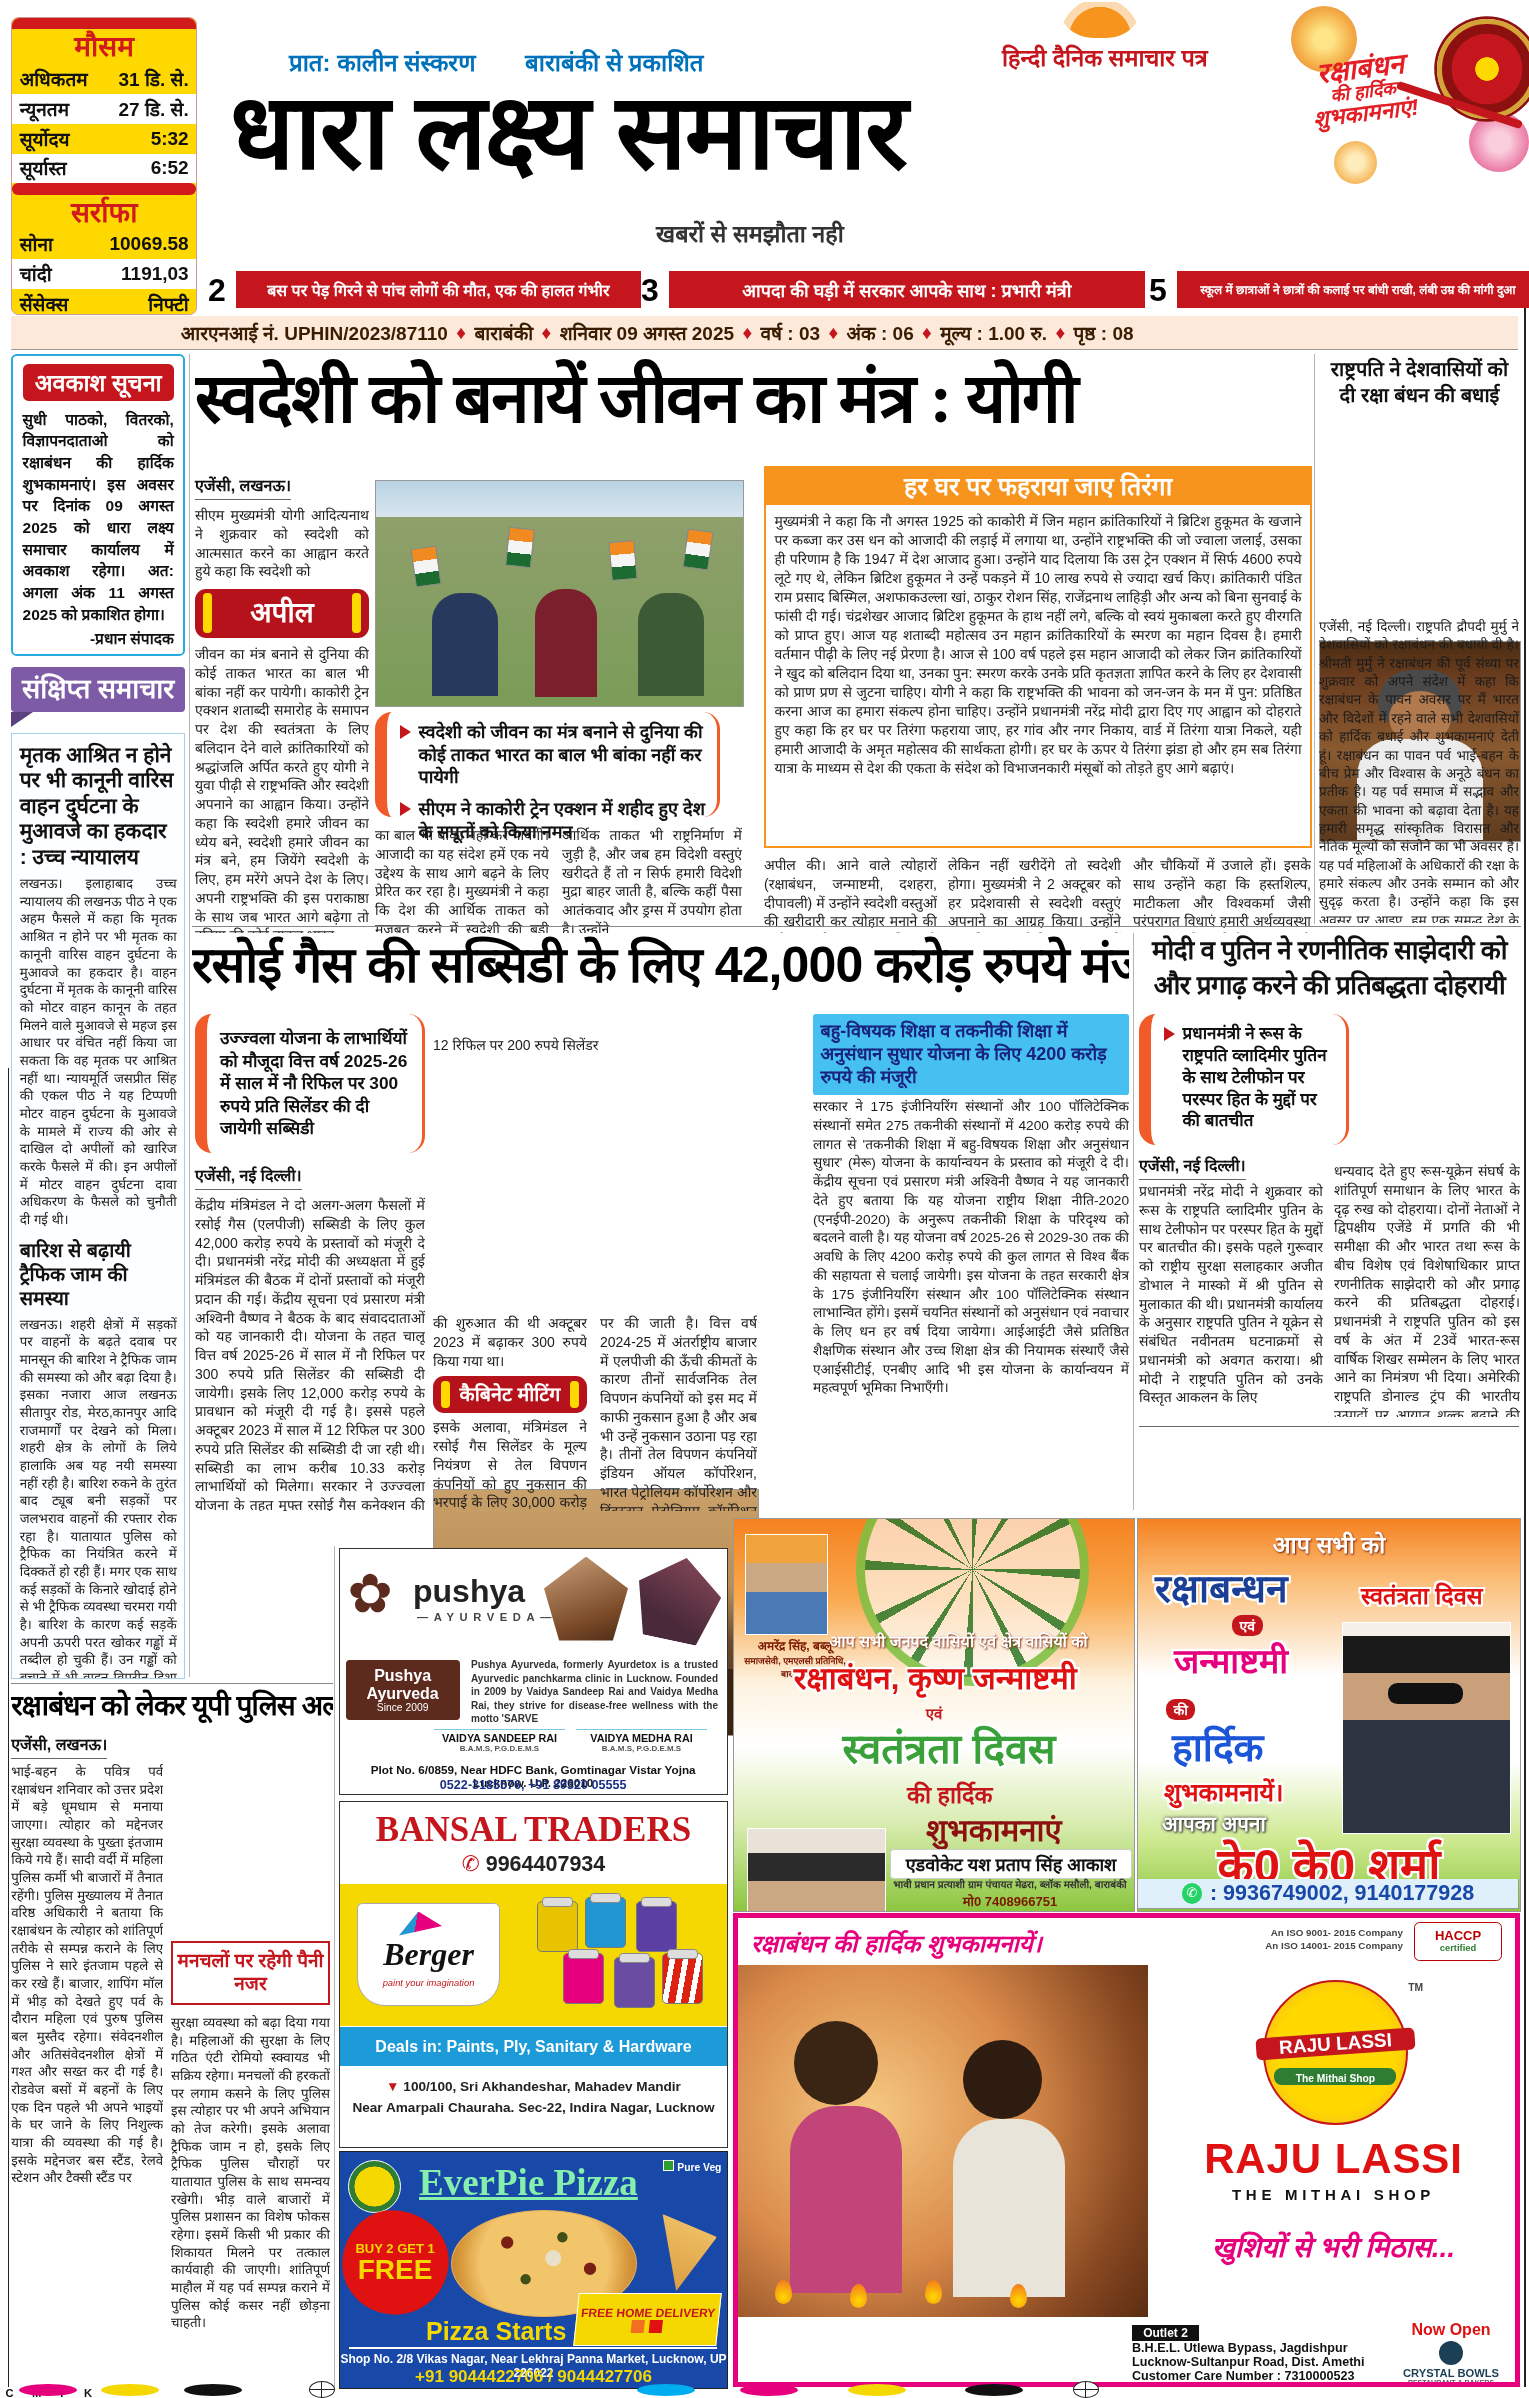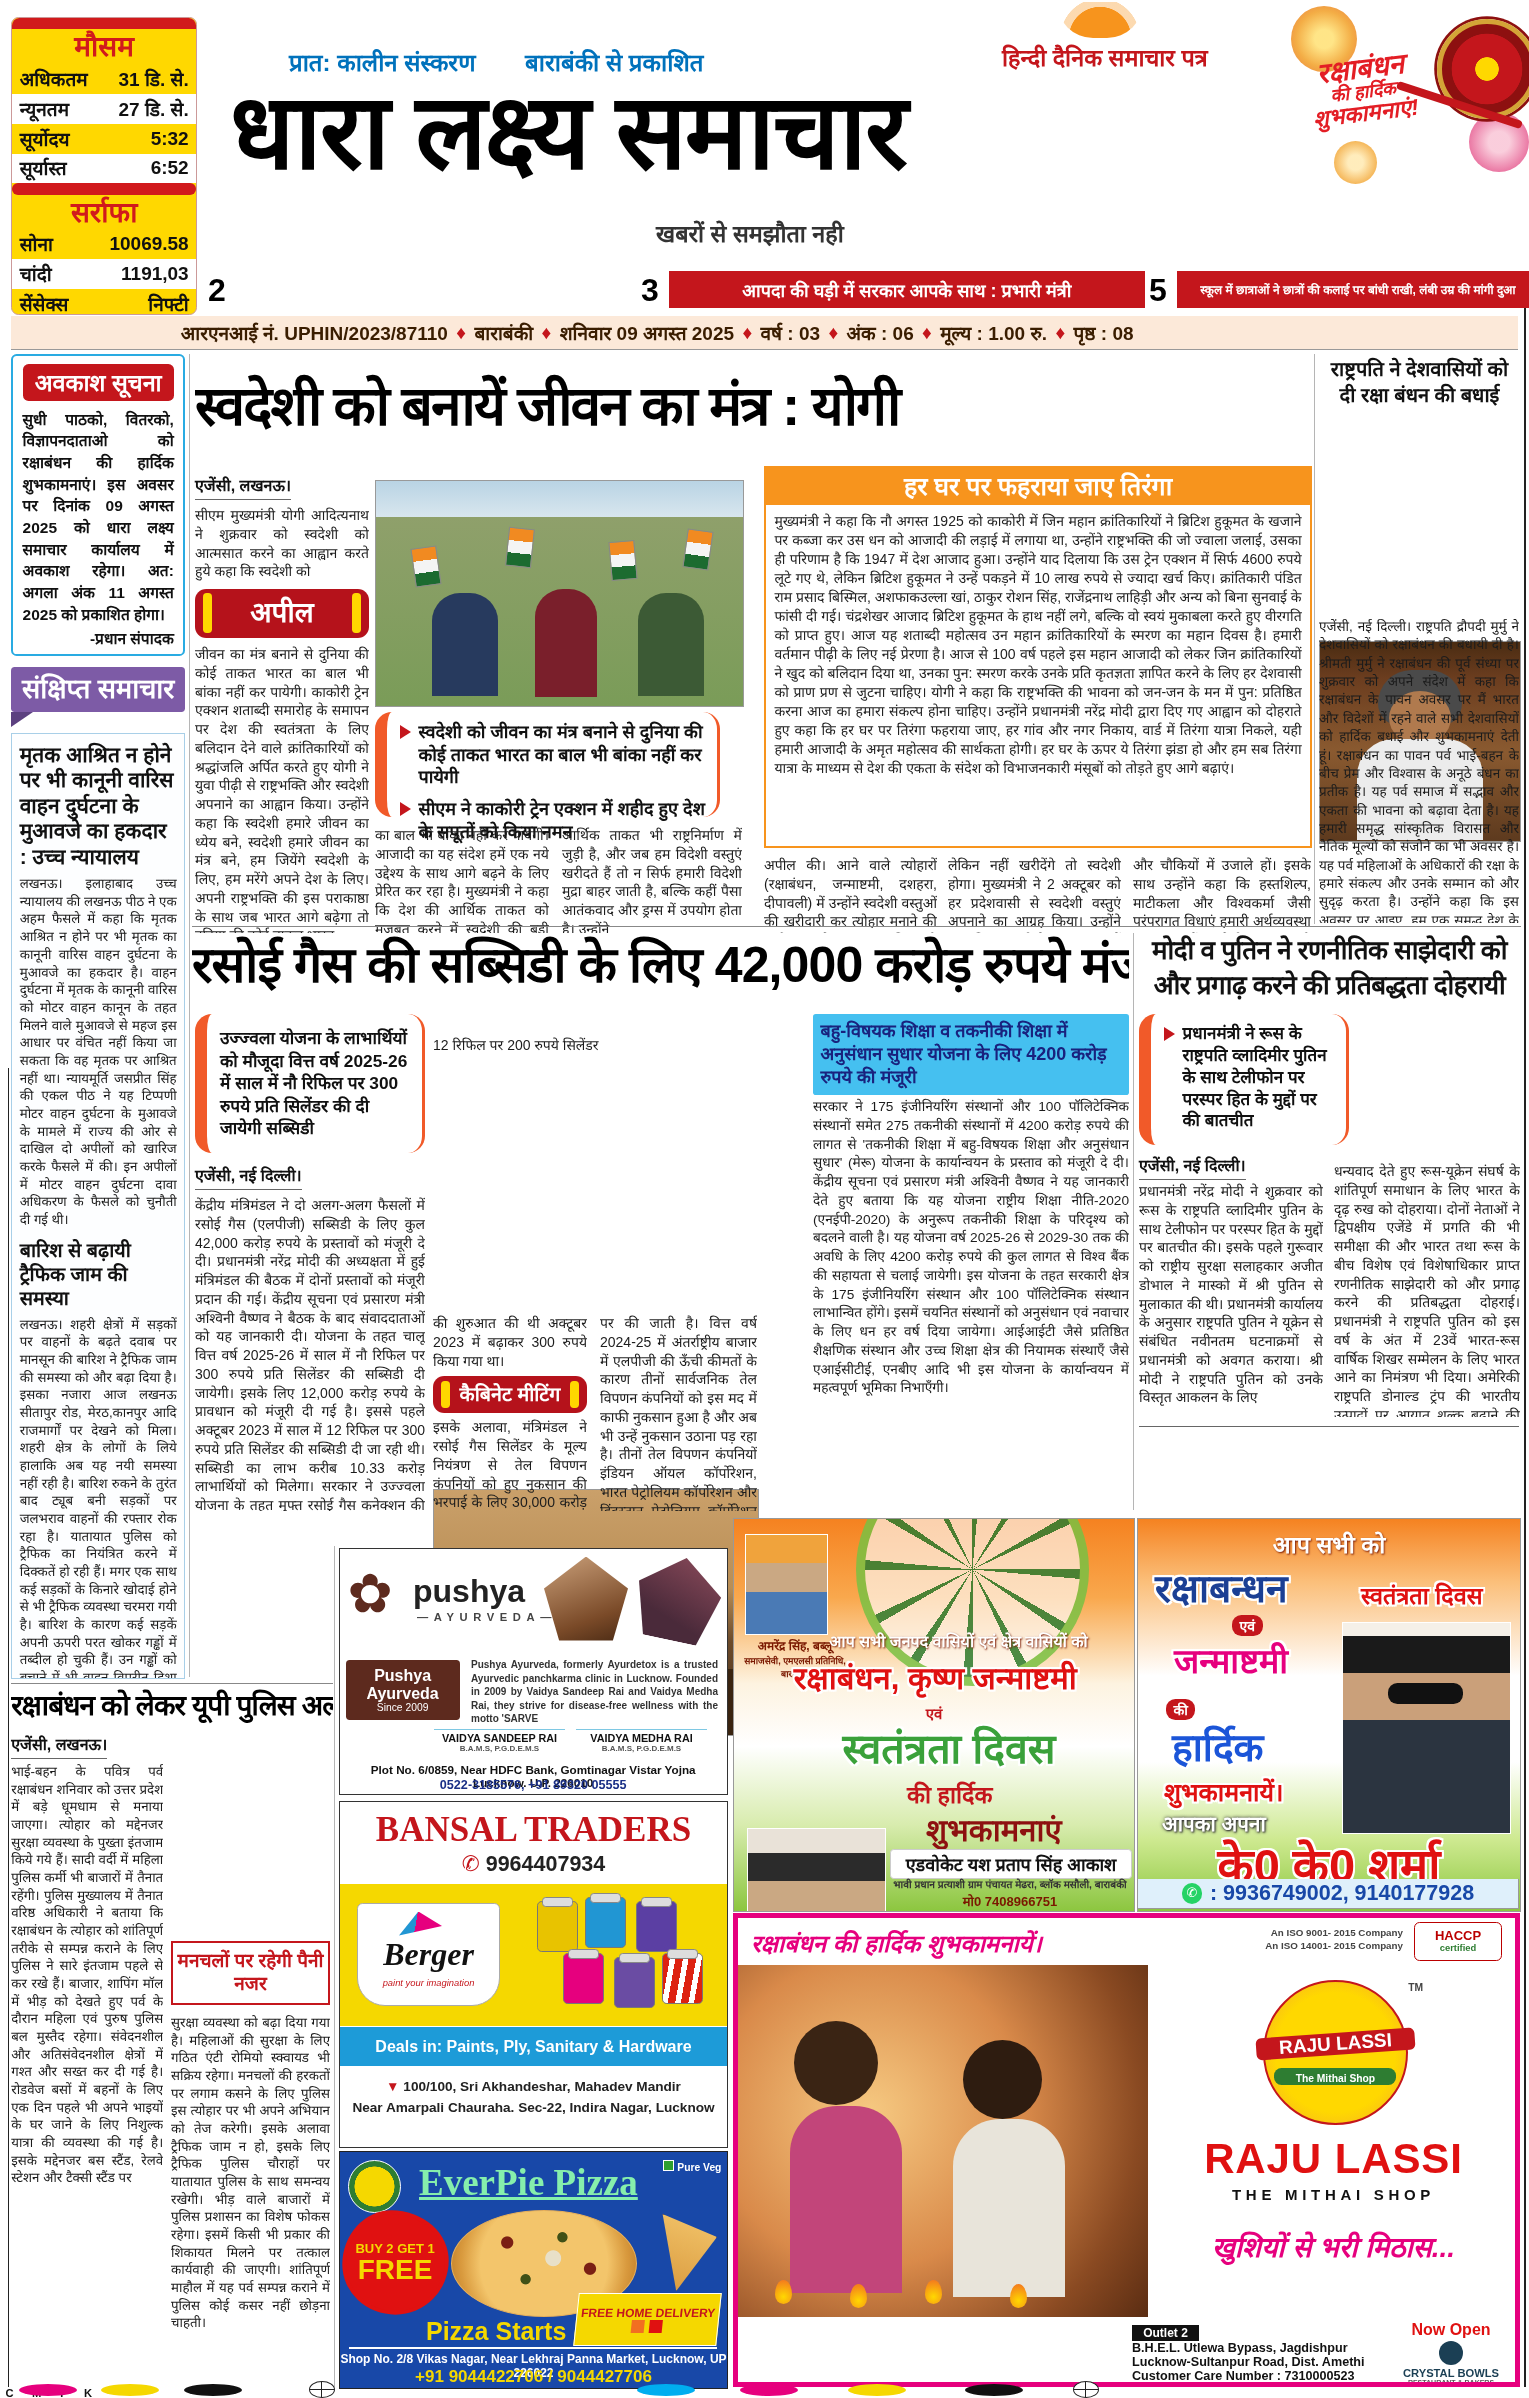--- a/index.html
+++ b/index.html
@@ -120,20 +120,23 @@
     <div class="abs" style="left:155px;top:19px;width:90px;height:90px;border-radius:50%;border:5.6px solid #d4a437;background:radial-gradient(circle,#ffd800 0 18%,#c4161c 19% 55%,#8d1010 56% 75%,#e8b84b 76%);box-shadow:0 0 0 2.8px #8d1010;"></div>
     <div class="abs" style="left:112px;top:101px;width:131px;height:7.5px;background:#c4161c;border-radius:3.7px;transform:rotate(18deg);"></div>
     <div class="abs" style="left:5.6px;top:54px;width:150px;transform:rotate(-7deg);color:#e31e25;font-style:italic;font-weight:bold;text-align:center;line-height:1.05;">
       <div style="font-size:28px;">रक्षाबंधन</div>
       <div style="font-size:18px;">की हार्दिक</div>
       <div style="font-size:22.5px;">शुभकामनाएं!</div>
     </div>
   </div>
 
   <div class="abs strip-num" style="left:208px;top:272px;">2</div>
+  <div class="abs strip" style="left:236px;top:271px;width:386px;font-size:16px;">
+      <span>बस पर पेड़ गिरने से पांच लोगों की मौत, एक की हालत गंभीर</span>
+    </div>
   <div class="abs strip-num" style="left:641px;top:272px;">3</div>
   <div class="abs strip" style="left:669px;top:271px;width:457px;font-size:18px;">
       <span>आपदा की घड़ी में सरकार आपके साथ : प्रभारी मंत्री</span>
     </div>
   <div class="abs strip-num" style="left:1149px;top:272px;">5</div>
   <div class="abs strip" style="left:1177px;top:271px;width:343px;font-size:12px;">
       <span>स्कूल में छात्राओं ने छात्रों की कलाई पर बांधी राखी, लंबी उम्र की मांगी दुआ</span>
     </div>
 
   <div class="abs" style="left:11.2px;top:316px;width:1507px;height:34px;background:#fce9d9;border-bottom:0.9px solid #999;display:flex;align-items:center;justify-content:center;padding-right:215px;box-sizing:border-box;font-weight:bold;font-size:19px;color:#3a1d00;gap:8.4px;white-space:nowrap;overflow:hidden;">
@@ -165,21 +168,21 @@
     <div style="font-weight:bold;font-size:21px;line-height:1.22;margin-bottom:5.6px;">मृतक आश्रित न होने पर भी कानूनी वारिस वाहन दुर्घटना के मुआवजे का हकदार : उच्च न्यायालय</div>
     <div class="jt small-txt" style="margin-bottom:9.4px;">लखनऊ। इलाहाबाद उच्च न्यायालय की लखनऊ पीठ ने एक अहम फैसले में कहा कि मृतक आश्रित न होने पर भी मृतक का कानूनी वारिस वाहन दुर्घटना के मुआवजे का हकदार है। वाहन दुर्घटना में मृतक के कानूनी वारिस को मोटर वाहन कानून के तहत मिलने वाले मुआवजे से महज इस आधार पर वंचित नहीं किया जा सकता कि वह मृतक पर आश्रित नहीं था। न्यायमूर्ति जसप्रीत सिंह की एकल पीठ ने यह टिप्पणी मोटर वाहन दुर्घटना के मुआवजे के मामले में राज्य की ओर से दाखिल दो अपीलों को खारिज करके फैसले में की। इन अपीलों में मोटर वाहन दुर्घटना दावा अधिकरण के फैसले को चुनौती दी गई थी।</div>
     <div style="font-weight:bold;font-size:19.7px;line-height:1.22;margin-bottom:5.6px;">बारिश से बढ़ायी ट्रैफिक जाम की समस्या</div>
     <div class="jt small-txt" style="margin-bottom:9.4px;">लखनऊ। शहरी क्षेत्रों में सड़कों पर वाहनों के बढ़ते दवाब पर मानसून की बारिश ने ट्रैफिक जाम की समस्या को और बढ़ा दिया है। इसका नजारा आज लखनऊ सीतापुर रोड, मेरठ,कानपुर आदि राजमार्गों पर देखने को मिला। शहरी क्षेत्र के लोगों के लिये हालाकि अब यह नयी समस्या नहीं रही है। बारिश रुकने के तुरंत बाद ट्यूब बनी सड़कों पर जलभराव वाहनों की रफ्तार रोक रहा है। यातायात पुलिस को ट्रैफिक का नियंत्रित करने में दिक्कतें हो रही हैं। मगर एक साथ कई सड़कों के किनारे खोदाई होने से भी ट्रैफिक व्यवस्था चरमरा गयी है। बारिश के कारण कई सड़कें अपनी ऊपरी परत खोकर गड्ढों में तब्दील हो चुकी हैं। उन गड्ढों को बचाने में भी वाहन विपरीत दिशा से आ रहे ट्रैफिक को बाधित कर रहे हैं। नतीजन कई किमी की लंबी लाइनें लग रही है। बारिश में खराब हुये बड़े वाहन भी ट्रैफिक जाम की समस्या को हवा दे रहे हैं।</div>
 
   </div>
 
   <div class="abs rule-v" style="left:189px;top:354px;height:1323px;"></div>
   <div class="abs rule-v" style="left:1314px;top:354px;height:570px;"></div>
 
-  <div class="abs head-huge ovh" style="left:195px;top:372px;width:1115px;height:105px;font-size:55px;line-height:1.25;">स्वदेशी को बनायें जीवन का मंत्र : योगी</div>
+  <div class="abs head-huge ovh" style="left:195px;top:356px;width:1115px;height:105px;font-size:69px;line-height:1.25;font-family:Liberation Serif, serif;">स्वदेशी को बनायें जीवन का मंत्र : योगी</div>
   <div class="abs" style="left:195px;top:474px;"><span class="byline">एजेंसी, लखनऊ।</span></div>
 
   <div class="abs ovh jt body-txt" style="left:195px;top:506px;width:174px;height:427px;">
     <span>सीएम मुख्यमंत्री योगी आदित्यनाथ ने शुक्रवार को स्वदेशी को आत्मसात करने का आह्वान करते हुये कहा कि स्वदेशी को</span>
     <div class="stripe-box" style="height:49px;margin:7.5px 0;font-size:28px;">
         <span>अपील</span>
       </div>
     <span>जीवन का मंत्र बनाने से दुनिया की कोई ताकत भारत का बाल भी बांका नहीं कर पायेगी। काकोरी ट्रेन एक्शन शताब्दी समारोह के समापन पर देश की स्वतंत्रता के लिए बलिदान देने वाले क्रांतिकारियों को श्रद्धांजलि अर्पित करते हुए योगी ने युवा पीढ़ी से राष्ट्रभक्ति और स्वदेशी अपनाने का आह्वान किया। उन्होंने कहा कि स्वदेशी हमारे जीवन का ध्येय बने, स्वदेशी हमारे जीवन का मंत्र बने, हम जियेंगे स्वदेशी के लिए, हम मरेंगे अपने देश के लिए। अपनी राष्ट्रभक्ति की इस पराकाष्ठा के साथ जब भारत आगे बढ़ेगा तो दुनिया की कोई ताकत भारत</span>
   </div>
 

